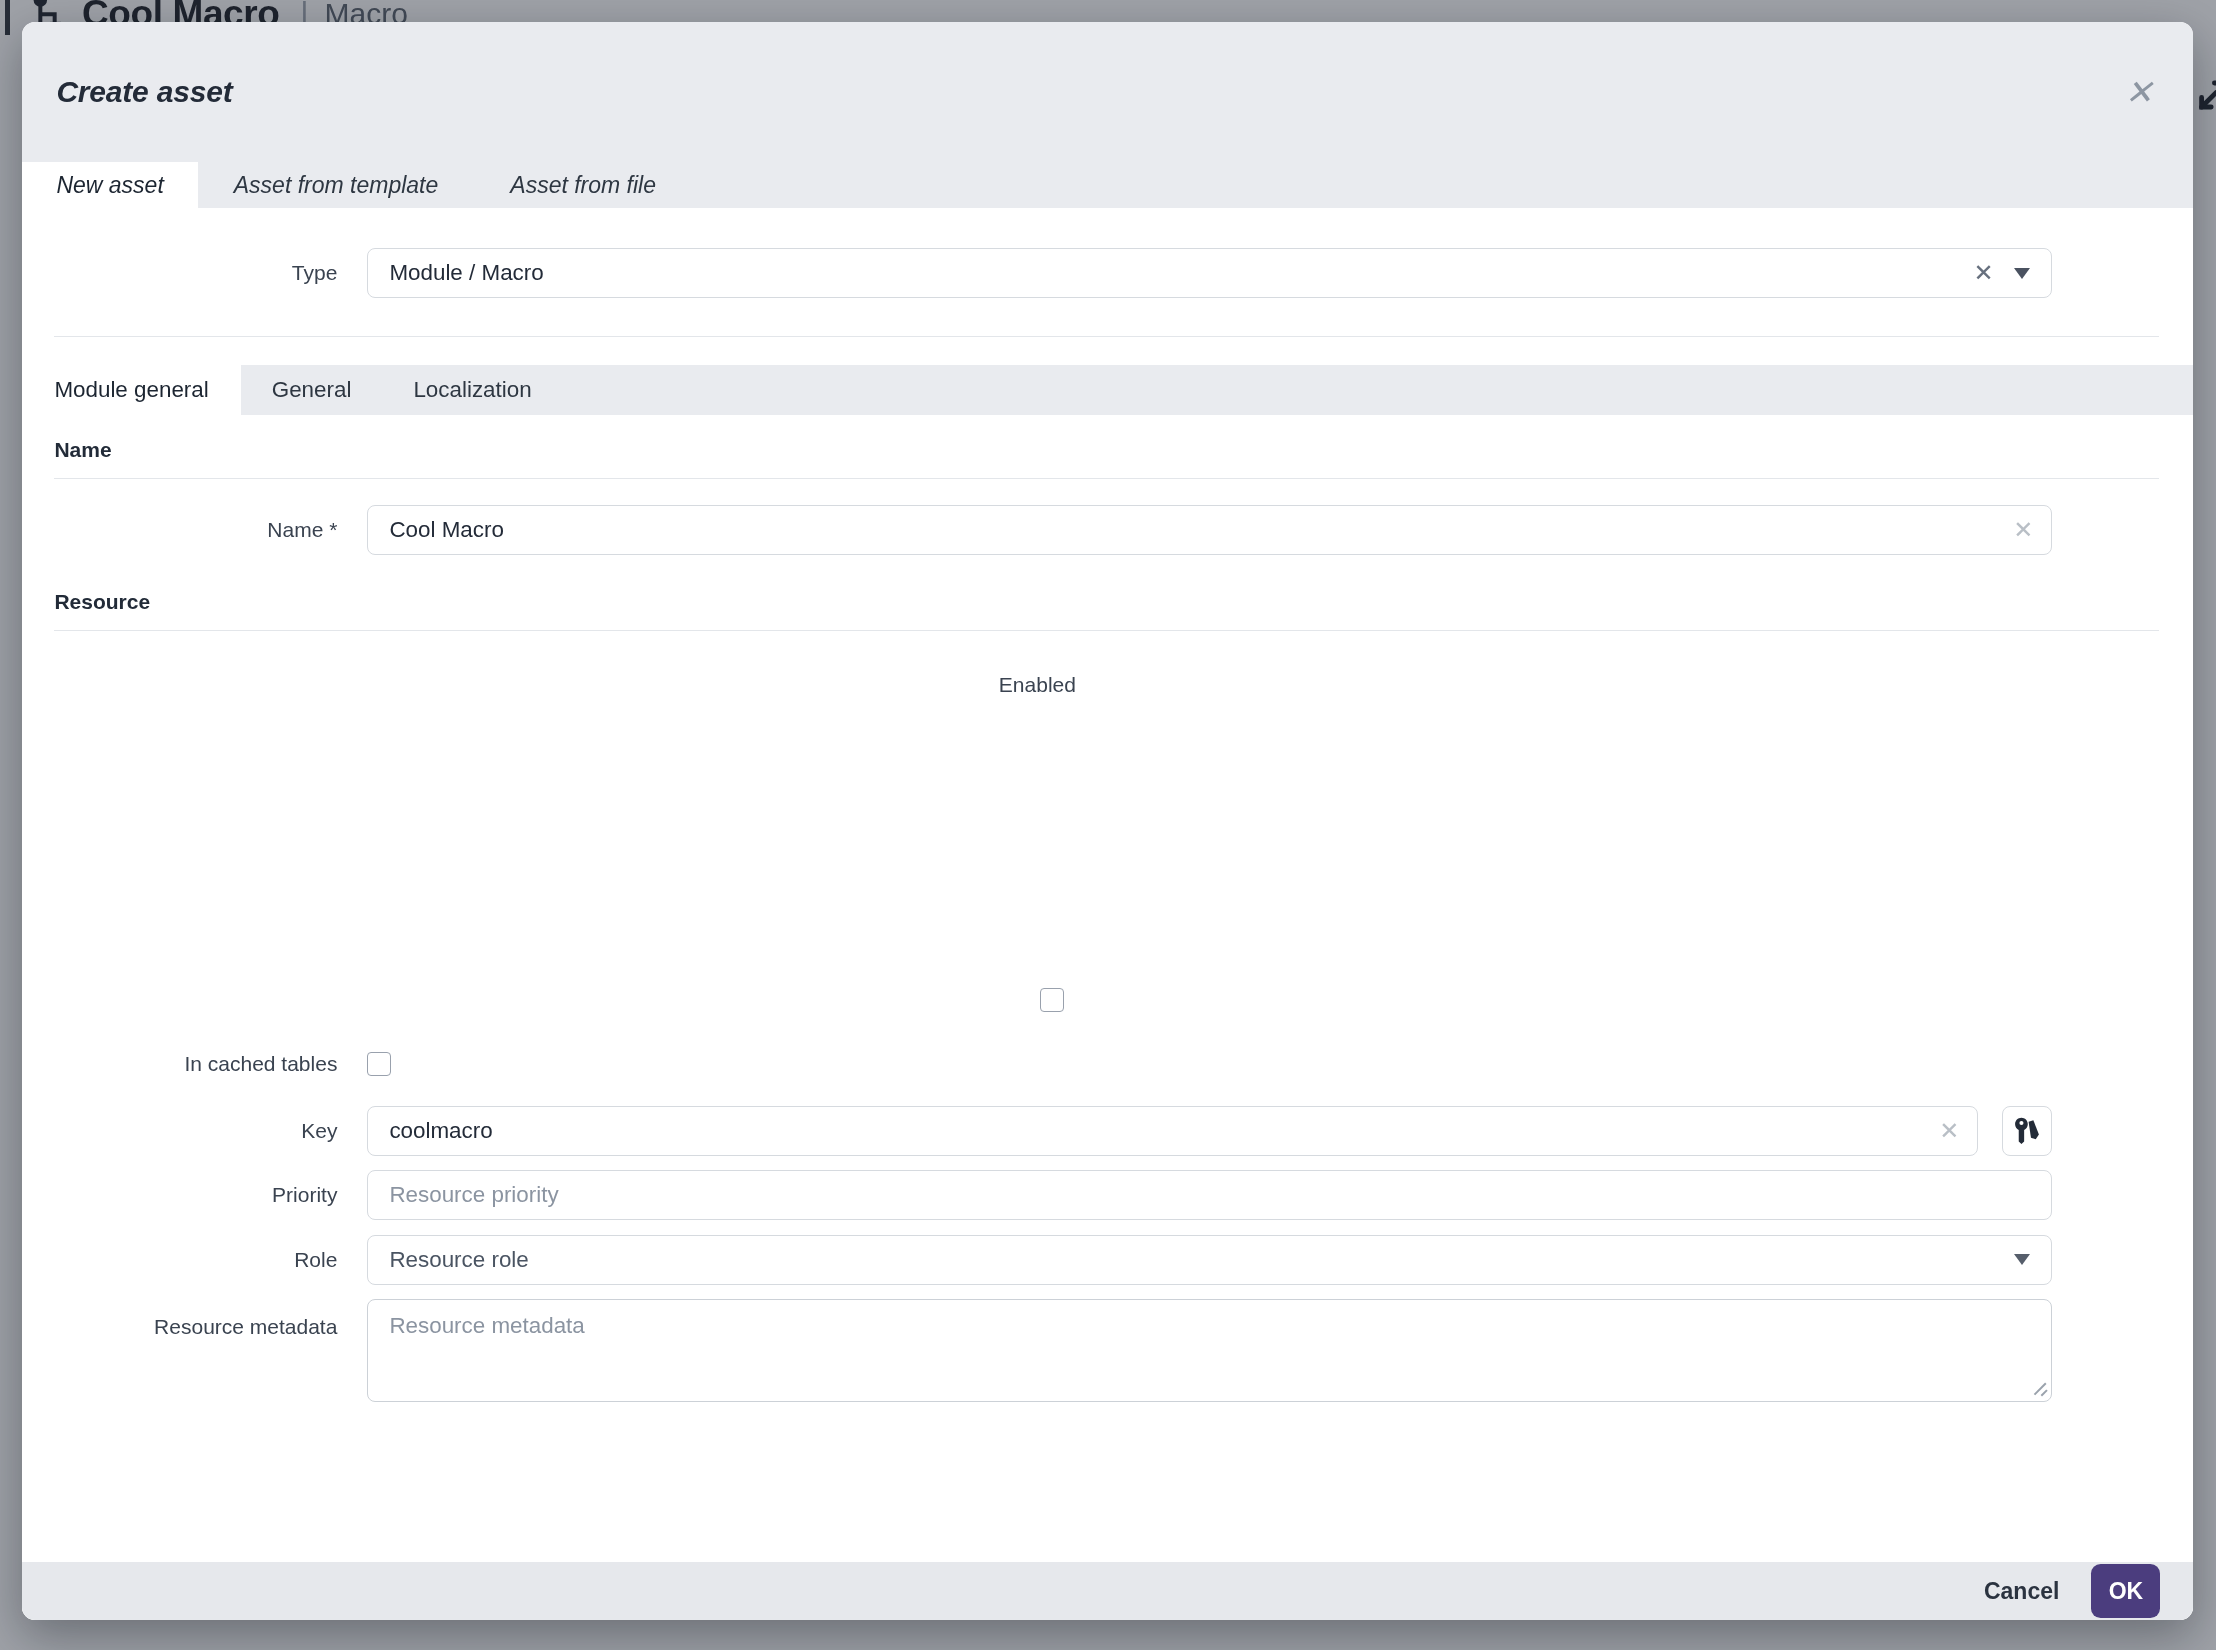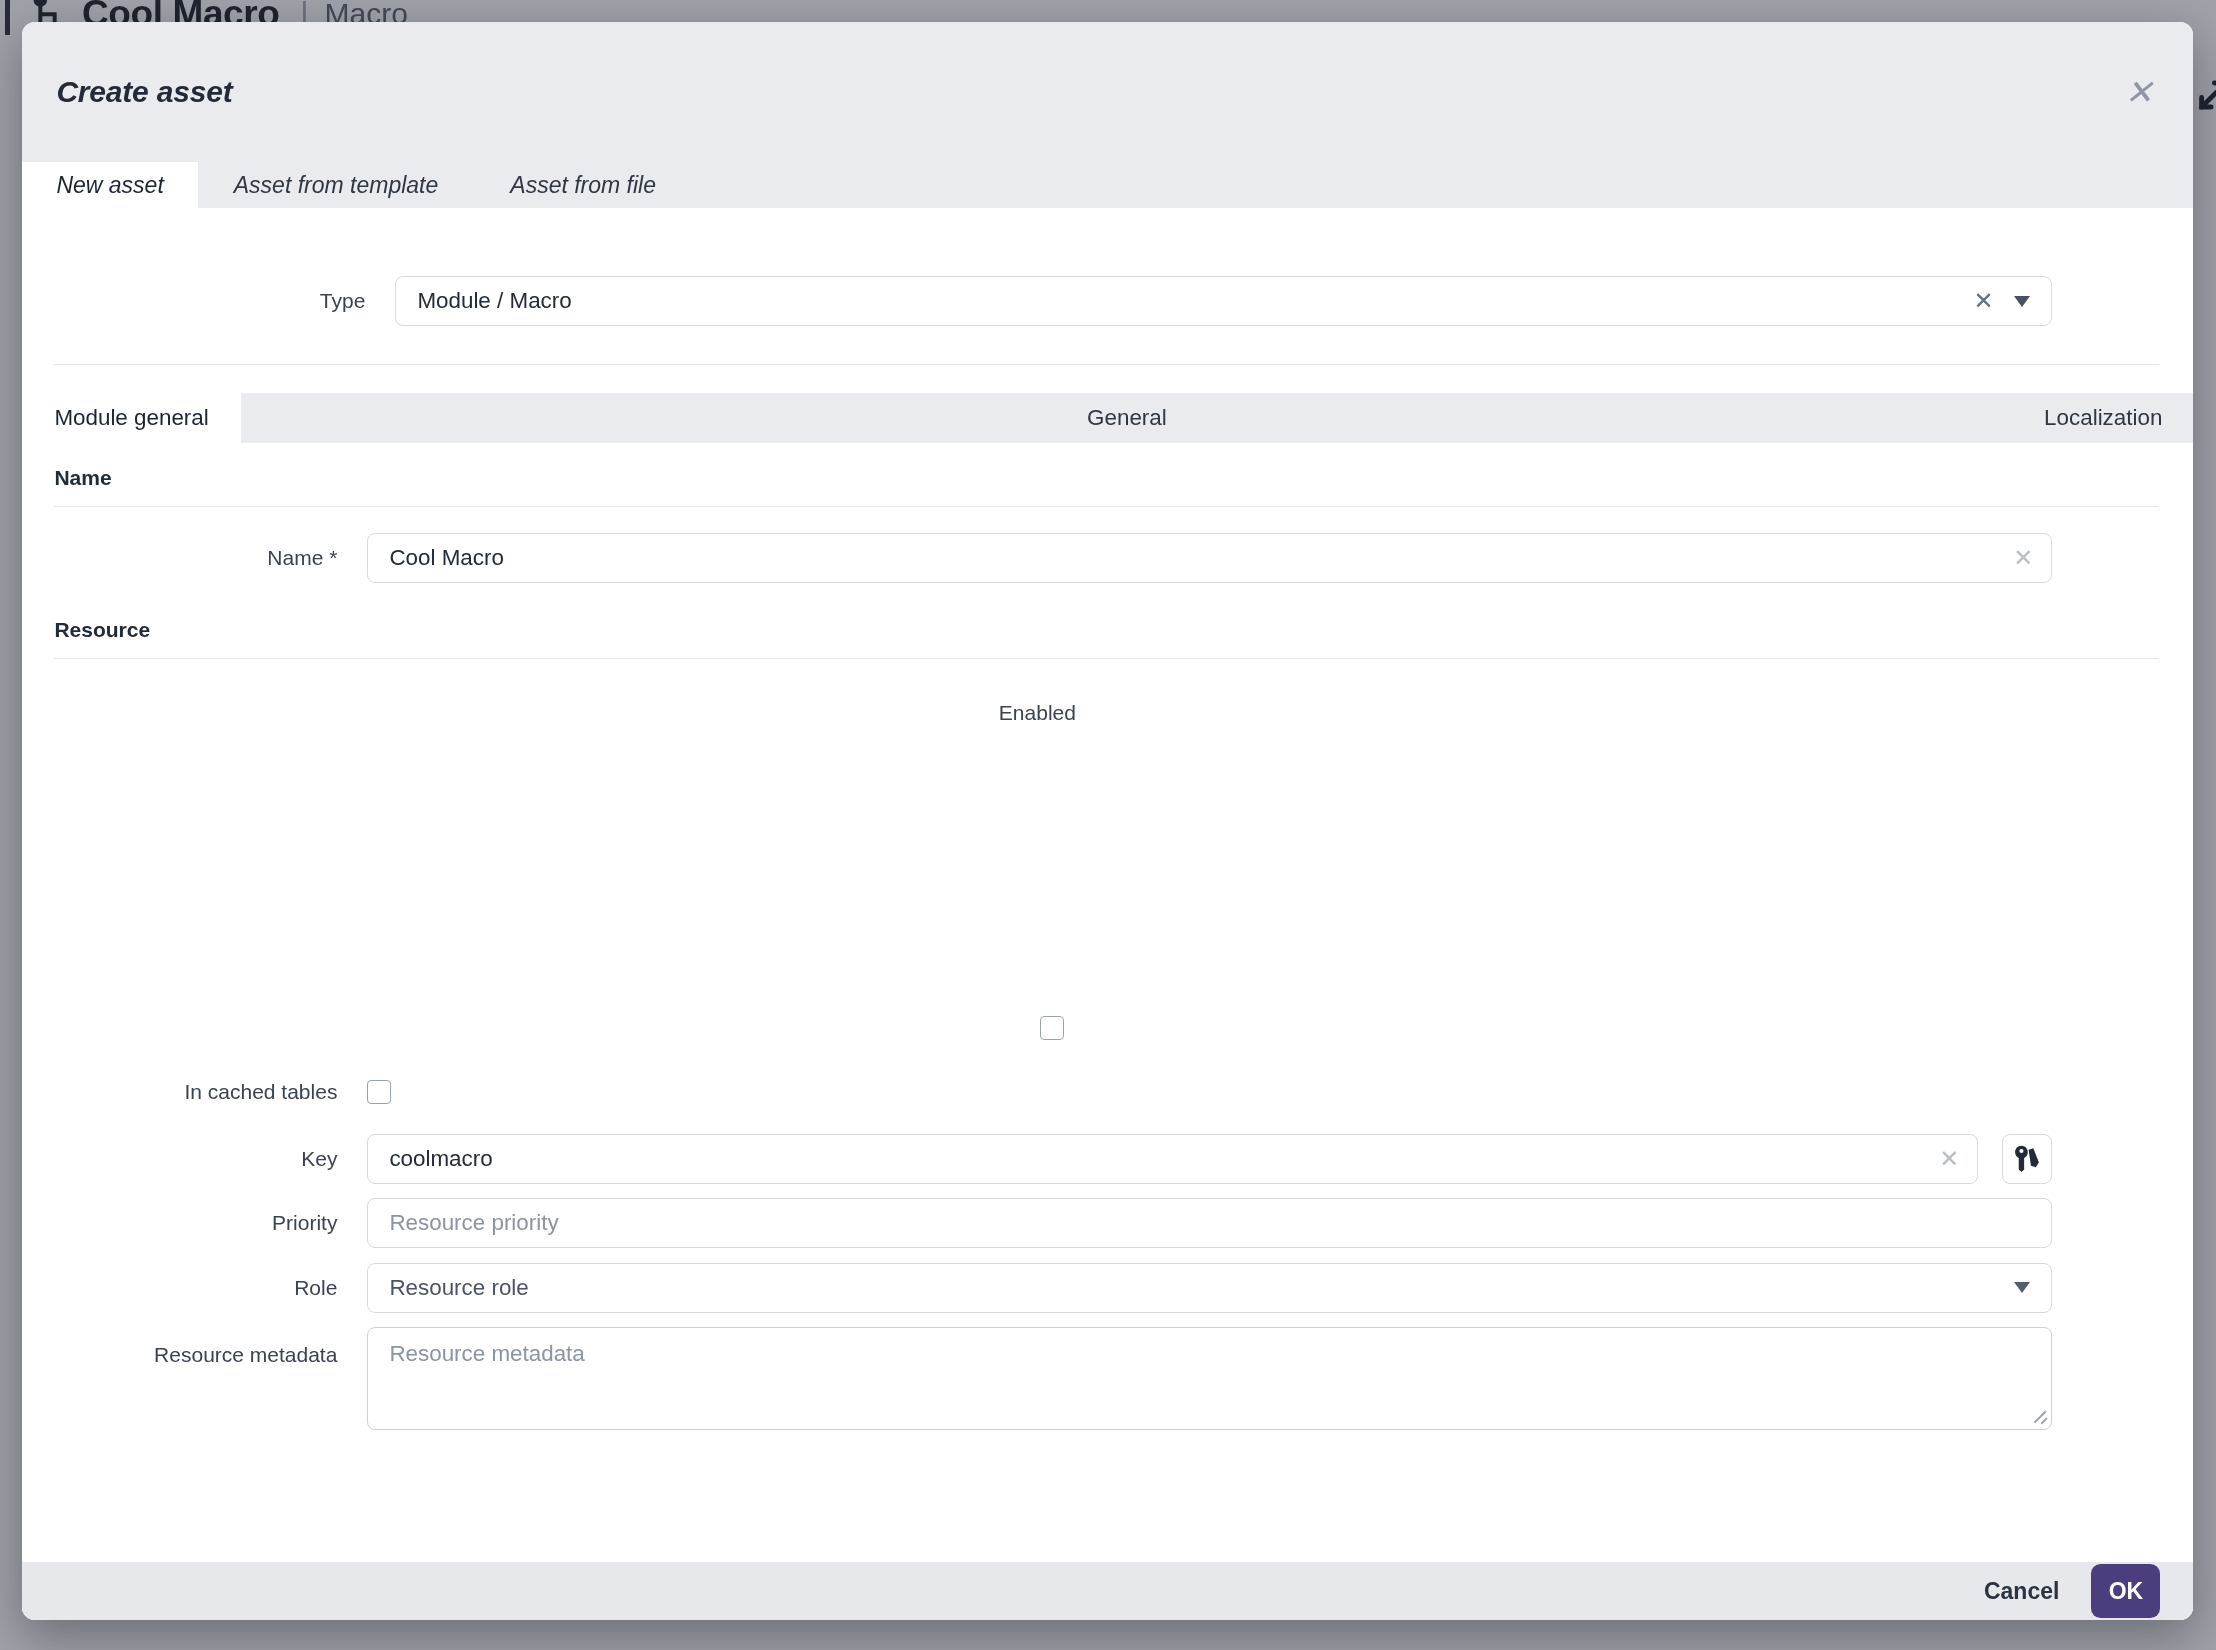--- a/index.html
+++ b/index.html
@@ -34,24 +34,24 @@
 
   .modal-body { flex:1; display:flex; flex-direction:column; background:#fff; overflow:hidden; }
 
   
   .frow { display:flex; align-items:center; padding-right:141px; flex:0 0 auto; }
   .frow > label { flex:0 0 315px; text-align:right; font-size:21px; color:#3a4350; }
   .frow .ctrl { flex:1; margin-left:30px; position:relative; }
   .frow.top-align { align-items:flex-start; }
   .frow.top-align > label { padding-top:16px; }
 
-  .row-type { margin-top:68px;padding-left:28px; }
+  .row-type { margin-top:40px; }
   .divider-full { border:none; border-top:1.6px solid #e3e6ea; margin:38px 34px 0 32px; }
 
-  .subtabbar { margin-top:28px; height:50px; background:#e9ebef; display:flex; flex:0 0 auto;justify-content:space-between; }
+  .subtabbar { margin-top:28px; height:50px; background:#e9ebef; display:flex; flex:0 0 auto; }
   .subtab { display:flex; align-items:center; padding:0 31px; font-size:22.4px; color:#2e3742; cursor:pointer; }
   .subtab.active { background:#ffffff; color:#1c2531; padding:0 32px; }
 
   .section-header { margin:22.4px 34px 0 32px; font-size:21px; font-weight:700; color:#222b38; }
   .section-divider { border:none; border-top:1.6px solid #e3e6ea; margin:16px 34px 0 32px; }
   .section-header.resource { margin-top:35px; }
 
   .row-name { margin-top:26px; }
   .row-enabled { margin-top:42px;flex-direction:column; }
   .row-cached { margin-top:40px; }

